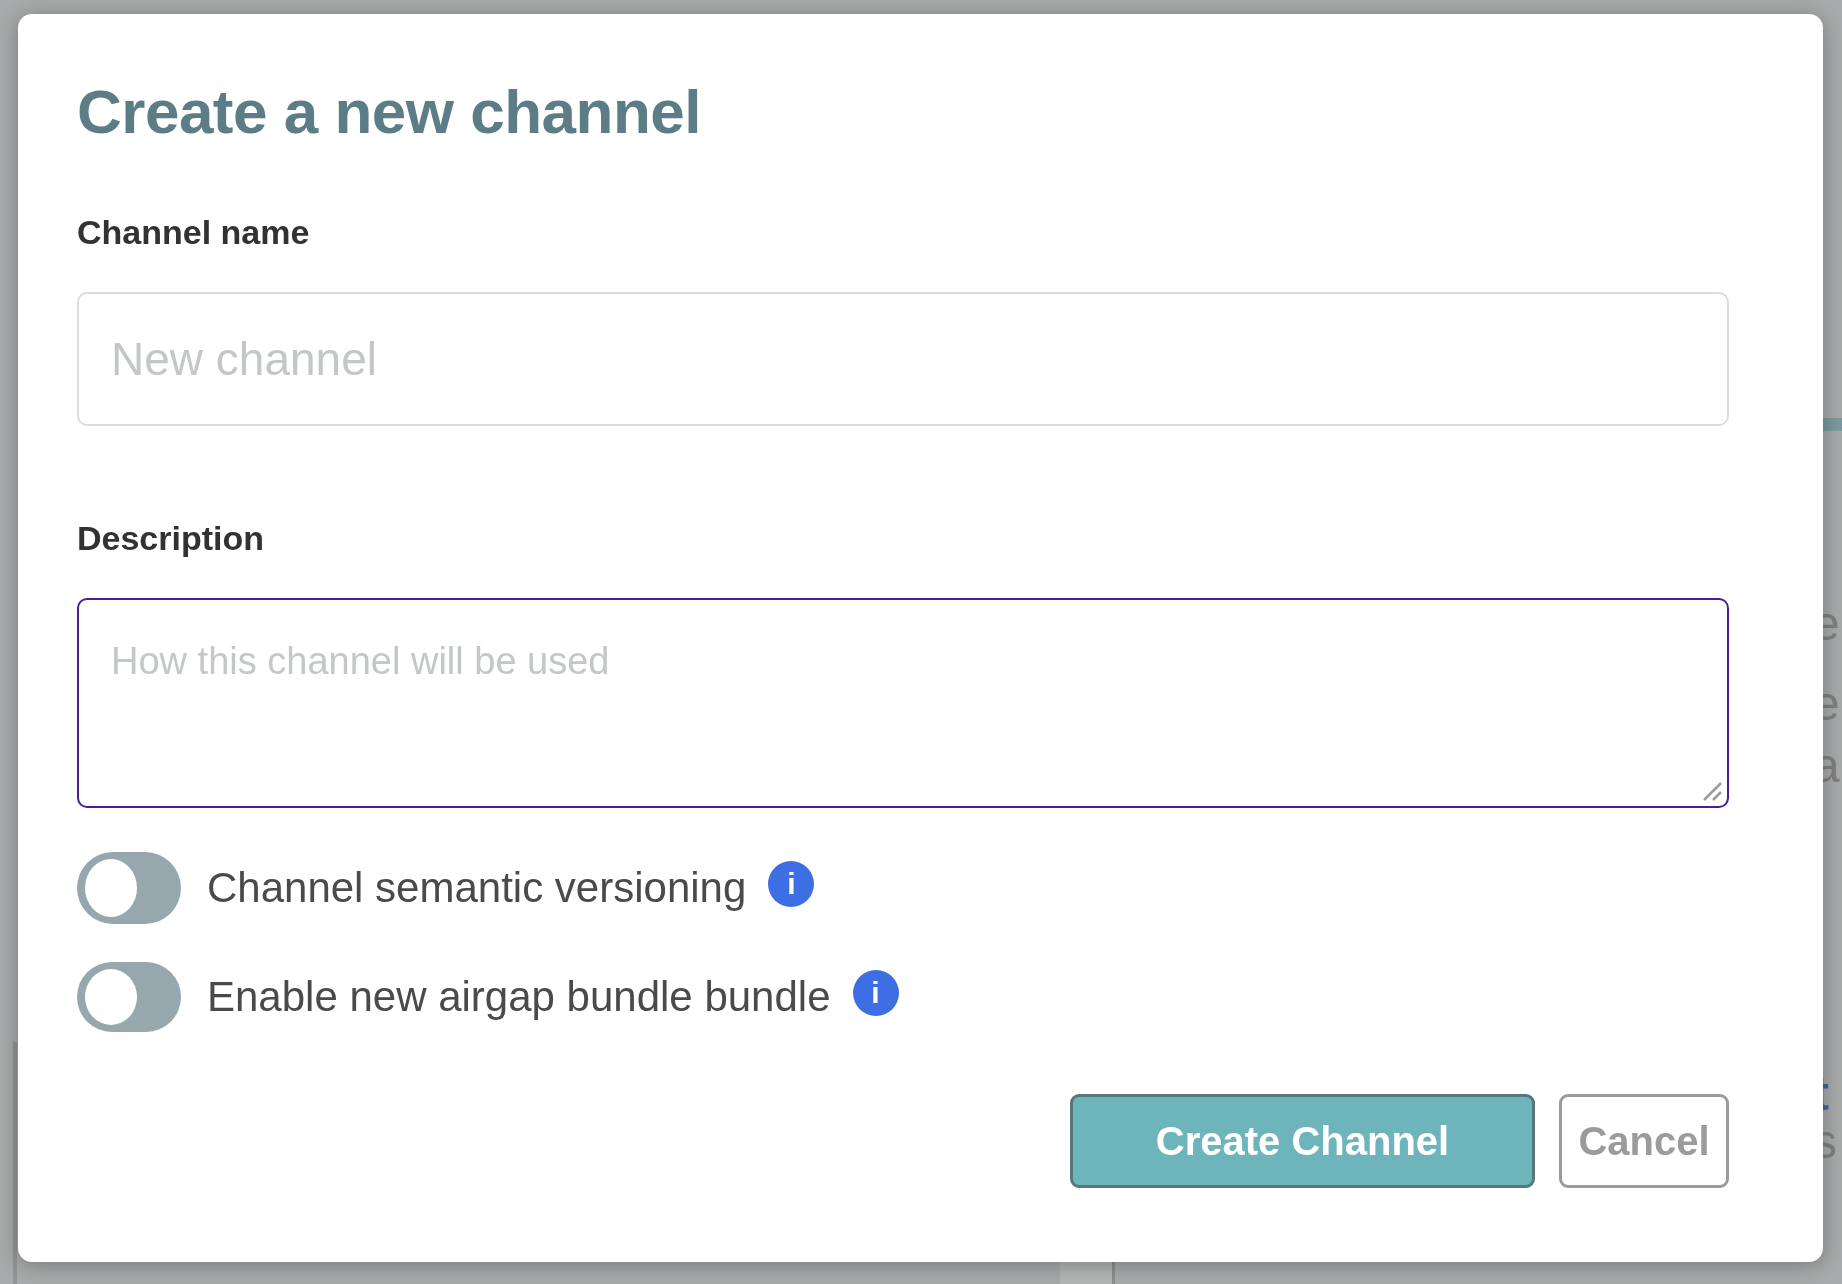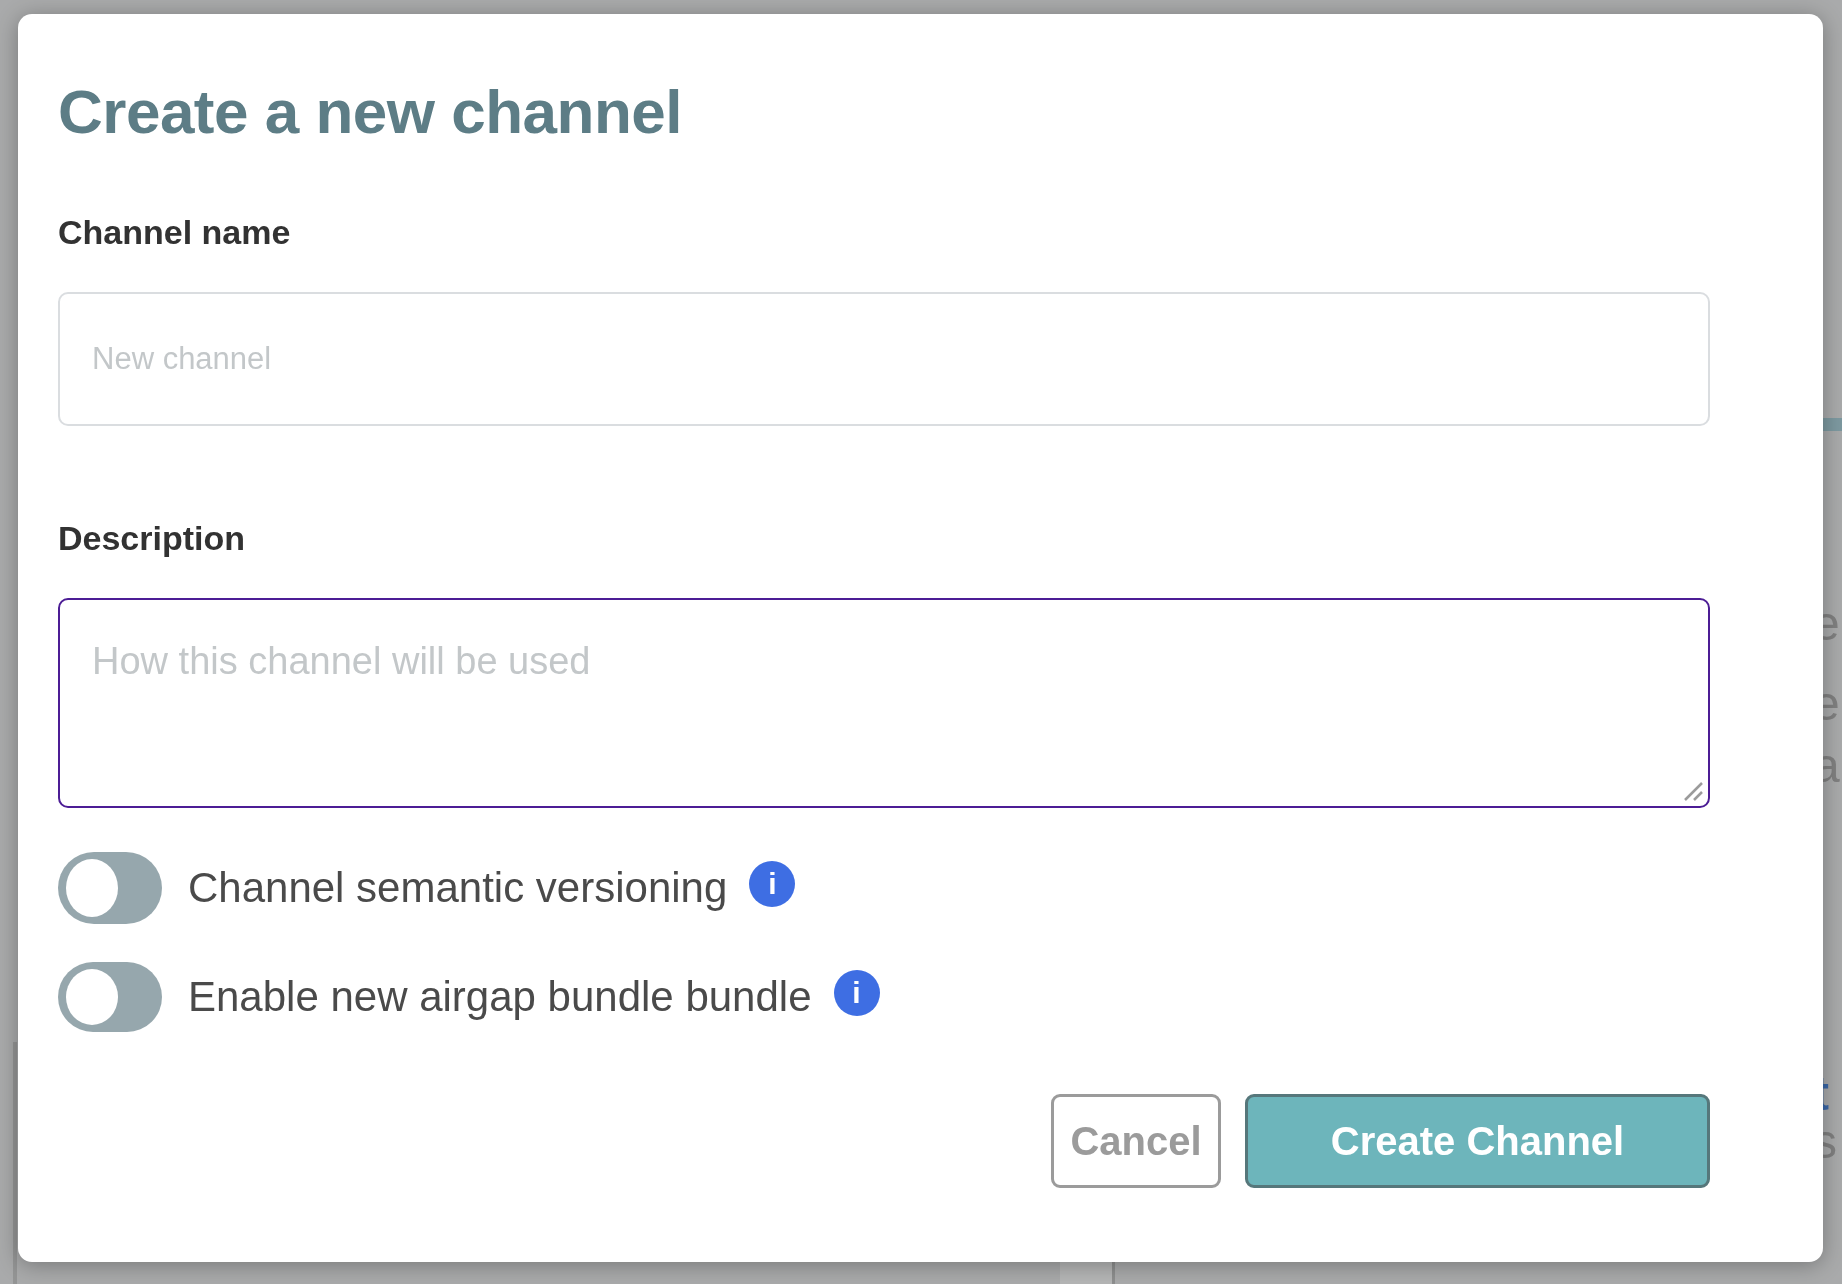--- a/index.html
+++ b/index.html
@@ -24,42 +24,42 @@
   .bg-glyph.g4 { top:1070px; color:#3a67a8; font-weight:700; }
   .bg-glyph.g5 { top:1118px; }
 
   
   .modal {
     position:absolute; left:18px; top:14px;
     width:1805px; height:1248px;
     background:#ffffff;
     border-radius:14px;
     box-shadow:0 3px 22px rgba(0,0,0,0.30);
-    padding:0 77px 0 40px;
+    padding:0 77px 0 59px;
   }
   .modal-title {
     margin-top:62px;
     font-size:62px; line-height:72px; font-weight:700;
     color:#5d7d86;
     letter-spacing:-0.5px;
   }
   .field-label {
     margin-top:64px;
     font-size:34px; line-height:40px; font-weight:700;
     color:#323232;
   }
   .field-label.description { margin-top:92px; }
   .text-input {
     display:block;
     margin-top:40px;
     width:1652px; height:134px;
     border:2px solid #dadde0; border-radius:10px;
     padding:0 32px;
     font-family:"Liberation Sans", sans-serif;
-    font-size:31px; color:#333;
+    font-size:46px; color:#333;
     outline:none;
   }
   .text-input::placeholder { color:#c3c7c9; opacity:1; }
   .textarea-wrap { position:relative; margin-top:40px; width:1652px; height:210px; }
   .text-area {
     display:block;
     width:1652px; height:210px;
     border:2px solid #4c1d95; border-radius:10px;
     padding:40px 32px 0 32px;
     font-family:"Liberation Sans", sans-serif;
@@ -167,17 +167,17 @@
 
   <div class="toggle-row second">
     <div class="toggle">
       <div class="toggle-knob"></div>
     </div>
     <span class="toggle-label">Enable new airgap bundle bundle</span>
     <span class="info-icon">i</span>
   </div>
 
   <div class="actions">
+    <button class="btn btn-create">Create Channel</button>
     <button class="btn btn-cancel">Cancel</button>
-    <button class="btn btn-create">Create Channel</button>
   </div>
 
 </div>
 
 </body></html>

